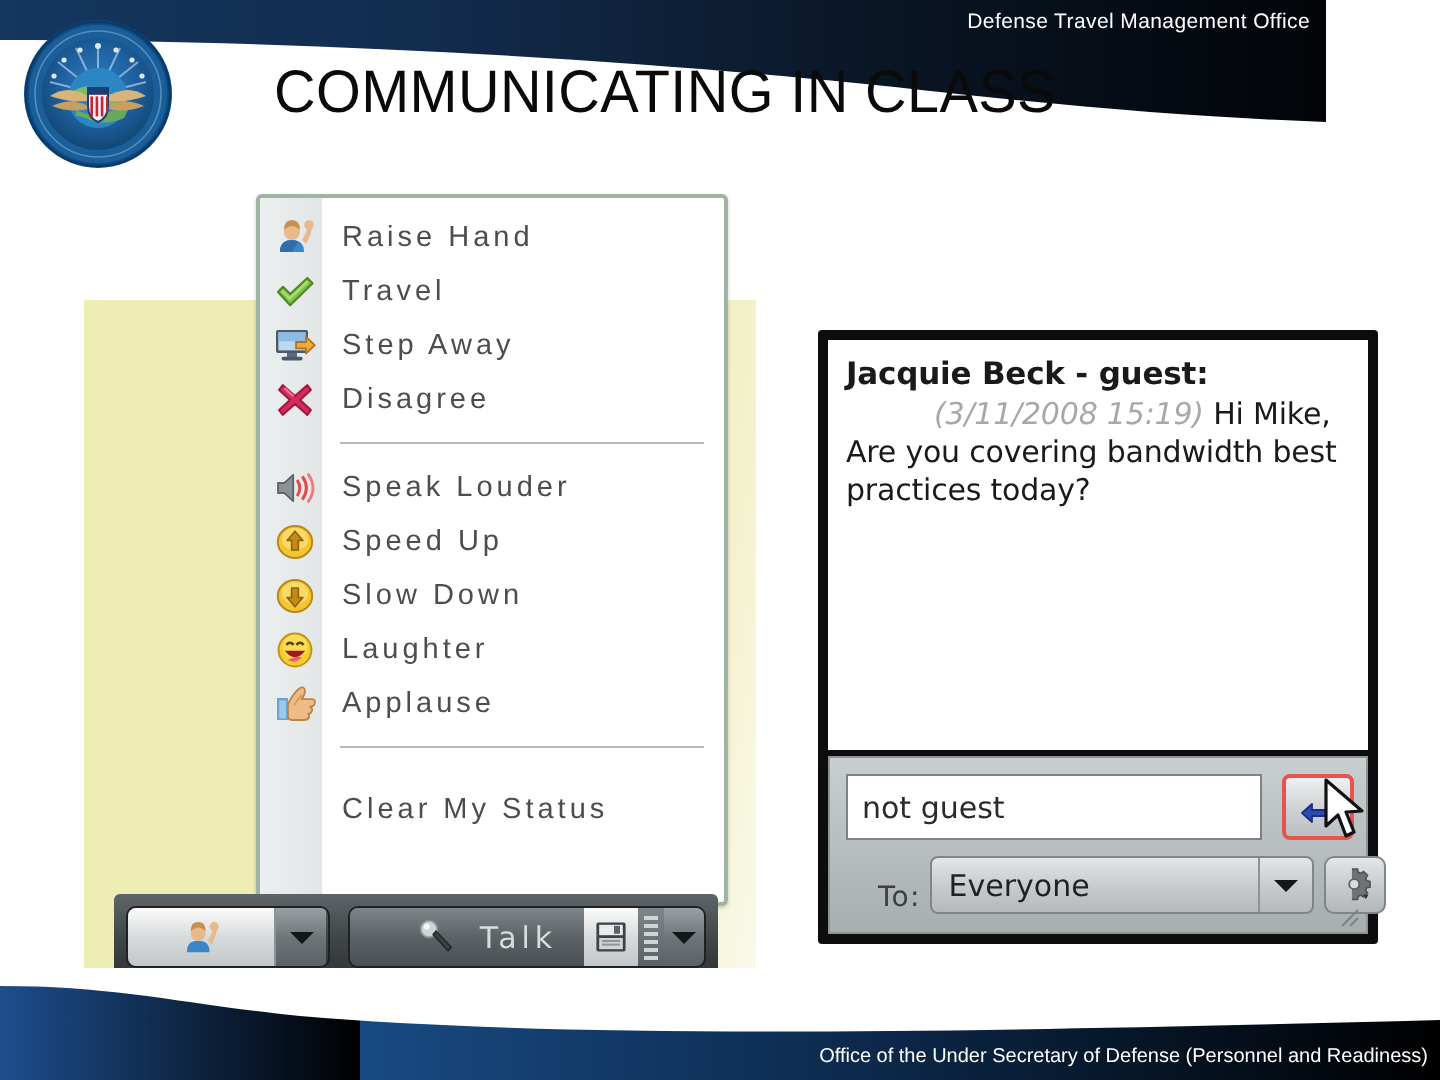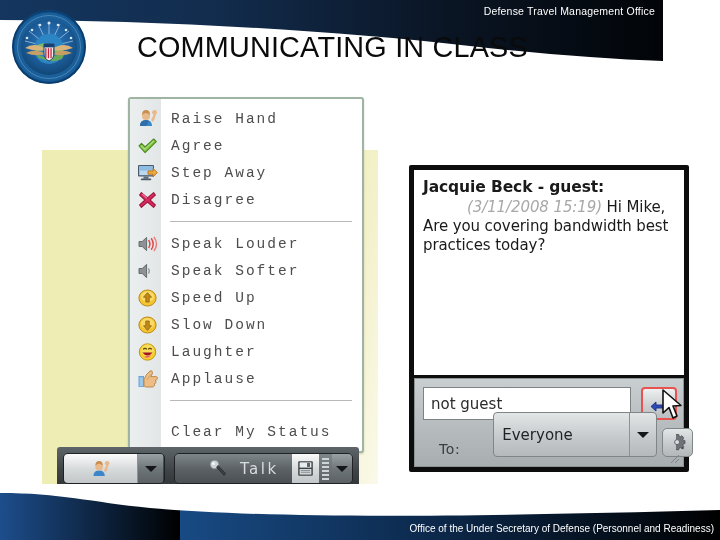--- a/index.html
+++ b/index.html
@@ -48,21 +48,21 @@
     background:linear-gradient(to right,#eceff0,#e2e6e7);}
   .menu-list{position:relative;padding:6px 0 0 0;}
   .menu-item{
     position:relative;height:27px;display:flex;align-items:center;
     padding-left:4px;
   }
   .menu-ico{width:27px;height:22px;flex:0 0 27px;display:flex;align-items:center;justify-content:center;}
   .menu-ico svg{display:block;}
   .menu-label{
     margin-left:10px;font-size:14.5px;color:#4d4d4d;
-    letter-spacing:2.0px;font-family:Liberation Mono, monospace;
+    letter-spacing:2.0px;font-family:Liberation Sans, sans-serif;
     white-space:nowrap;
   }
   .menu-sep{height:1px;background:#b9b9b9;margin:8px 10px 8px 40px;}
   .menu-spacer{height:9px;}
 
   
   .toolbar{
     position:absolute;left:57px;top:447px;width:302px;height:42px;
     background:linear-gradient(to bottom,#5e6568,#3f4447 55%,#2f3335);
     border-radius:3px;
@@ -122,23 +122,23 @@
   }
   .send-btn{
     position:absolute;right:0;top:0;width:36px;height:33px;
     border:2px solid #e8534f;border-radius:4px;box-sizing:border-box;
     background:linear-gradient(to bottom,#eef0f1,#cdd1d3 55%,#b9bec0);
     display:flex;align-items:center;justify-content:center;
   }
   .to-row{position:absolute;left:24px;top:47px;width:254px;height:31px;display:flex;align-items:flex-end;}
   .to-label{font-size:14px;color:#3b3f41;font-family:"DejaVu Sans",sans-serif;letter-spacing:.6px;margin-right:5px;}
   .to-select{
-    flex:1;height:45px;border:1px solid #808688;border-radius:4px;box-sizing:border-box;
+    flex:1;height:29px;border:1px solid #808688;border-radius:4px;box-sizing:border-box;
     background:linear-gradient(to bottom,#e3e6e7,#c6cacc 55%,#b4b9bb);
-    display:flex;align-items:center;position:relative;margin-left:28px;
+    display:flex;align-items:center;position:relative;
   }
   .to-value{font-size:15px;color:#1f2223;padding-left:8px;font-family:"DejaVu Sans",sans-serif;}
   .to-arrow{position:absolute;right:0;top:0;bottom:0;width:26px;border-left:1px solid #8d9395;display:flex;align-items:center;justify-content:center;}
   .gear-btn{
     width:31px;height:29px;margin-left:5px;
     border:1px solid #808688;border-radius:5px;box-sizing:border-box;
     background:linear-gradient(to bottom,#e3e6e7,#c6cacc 55%,#b2b7b9);
     display:flex;align-items:center;justify-content:center;
   }
   .resize-grip{position:absolute;right:3px;bottom:2px;width:10px;height:10px;}
@@ -251,21 +251,21 @@
         <span class="menu-label">Raise Hand</span>
       </div>
 
       <div class="menu-item">
         <span class="menu-ico">
           <svg width="21" height="18" viewBox="0 0 21 18">
             <path d="M2,9 l2.5,-2.6 l3.6,3.6 l8.6,-8 l2.6,2.6 l-11.2,11 Z" fill="#7dc242" stroke="#4e8a22" stroke-width="1.1" stroke-linejoin="round"></path>
             <path d="M4,8.4 l3.8,3.9 l9,-8.6" fill="none" stroke="#a9da74" stroke-width="1.4"></path>
           </svg>
         </span>
-        <span class="menu-label">Agree</span>
+        <span class="menu-label">Travel</span>
       </div>
 
       <div class="menu-item">
         <span class="menu-ico">
           <svg width="21" height="19" viewBox="0 0 21 19">
             <rect x="1" y="2" width="16" height="11.5" rx="1" fill="#4a5a6b"></rect>
             <rect x="2.2" y="3.2" width="13.6" height="9" fill="#bcd7ee"></rect>
             <rect x="2.2" y="3.2" width="13.6" height="4.4" fill="#8cbce4"></rect>
             <rect x="6.5" y="13.5" width="5" height="2.2" fill="#5b6b7c"></rect>
             <rect x="3.8" y="15.4" width="10.5" height="1.8" rx=".9" fill="#4a5a6b"></rect>
@@ -294,29 +294,20 @@
           <svg width="21" height="18" viewBox="0 0 21 18">
             <path d="M2,6.5 h3.2 L9.6,2.4 v13.2 L5.2,11.5 H2 Z" fill="#8c9194" stroke="#5e6365" stroke-width=".9" stroke-linejoin="round"></path>
             <path d="M11.6,5 q2.6,4 0,8" fill="none" stroke="#e04a4a" stroke-width="1.5"></path>
             <path d="M14.2,3.2 q4,5.8 0,11.6" fill="none" stroke="#e04a4a" stroke-width="1.5"></path>
             <path d="M16.9,1.8 q5.2,7.2 0,14.4" fill="none" stroke="#ef7a7a" stroke-width="1.4"></path>
           </svg>
         </span>
         <span class="menu-label">Speak Louder</span>
       </div>
 
-      <div class="menu-item">
-        <span class="menu-ico">
-          <svg width="21" height="18" viewBox="0 0 21 18">
-            <path d="M2,6.5 h3.2 L9.6,2.4 v13.2 L5.2,11.5 H2 Z" fill="#8c9194" stroke="#5e6365" stroke-width=".9" stroke-linejoin="round"></path>
-            <path d="M11.4,6.4 q1.8,2.6 0,5.2" fill="none" stroke="#9aa0a3" stroke-width="1.4"></path>
-          </svg>
-        </span>
-        <span class="menu-label">Speak Softer</span>
-      </div>
 
       <div class="menu-item">
         <span class="menu-ico">
           <svg width="19" height="18" viewBox="0 0 19 18">
             <ellipse cx="9.5" cy="9" rx="8.6" ry="8" fill="#f4c531" stroke="#b8891a" stroke-width="1"></ellipse>
             <ellipse cx="9.5" cy="7.6" rx="6.6" ry="5.6" fill="#fbe07c" opacity=".75"></ellipse>
             <path d="M9.5,3.6 l4,4.6 h-2.3 v4.8 h-3.4 v-4.8 h-2.3 Z" fill="#c48a16" stroke="#8d6210" stroke-width=".8" stroke-linejoin="round"></path>
           </svg>
         </span>
         <span class="menu-label">Speed Up</span>

